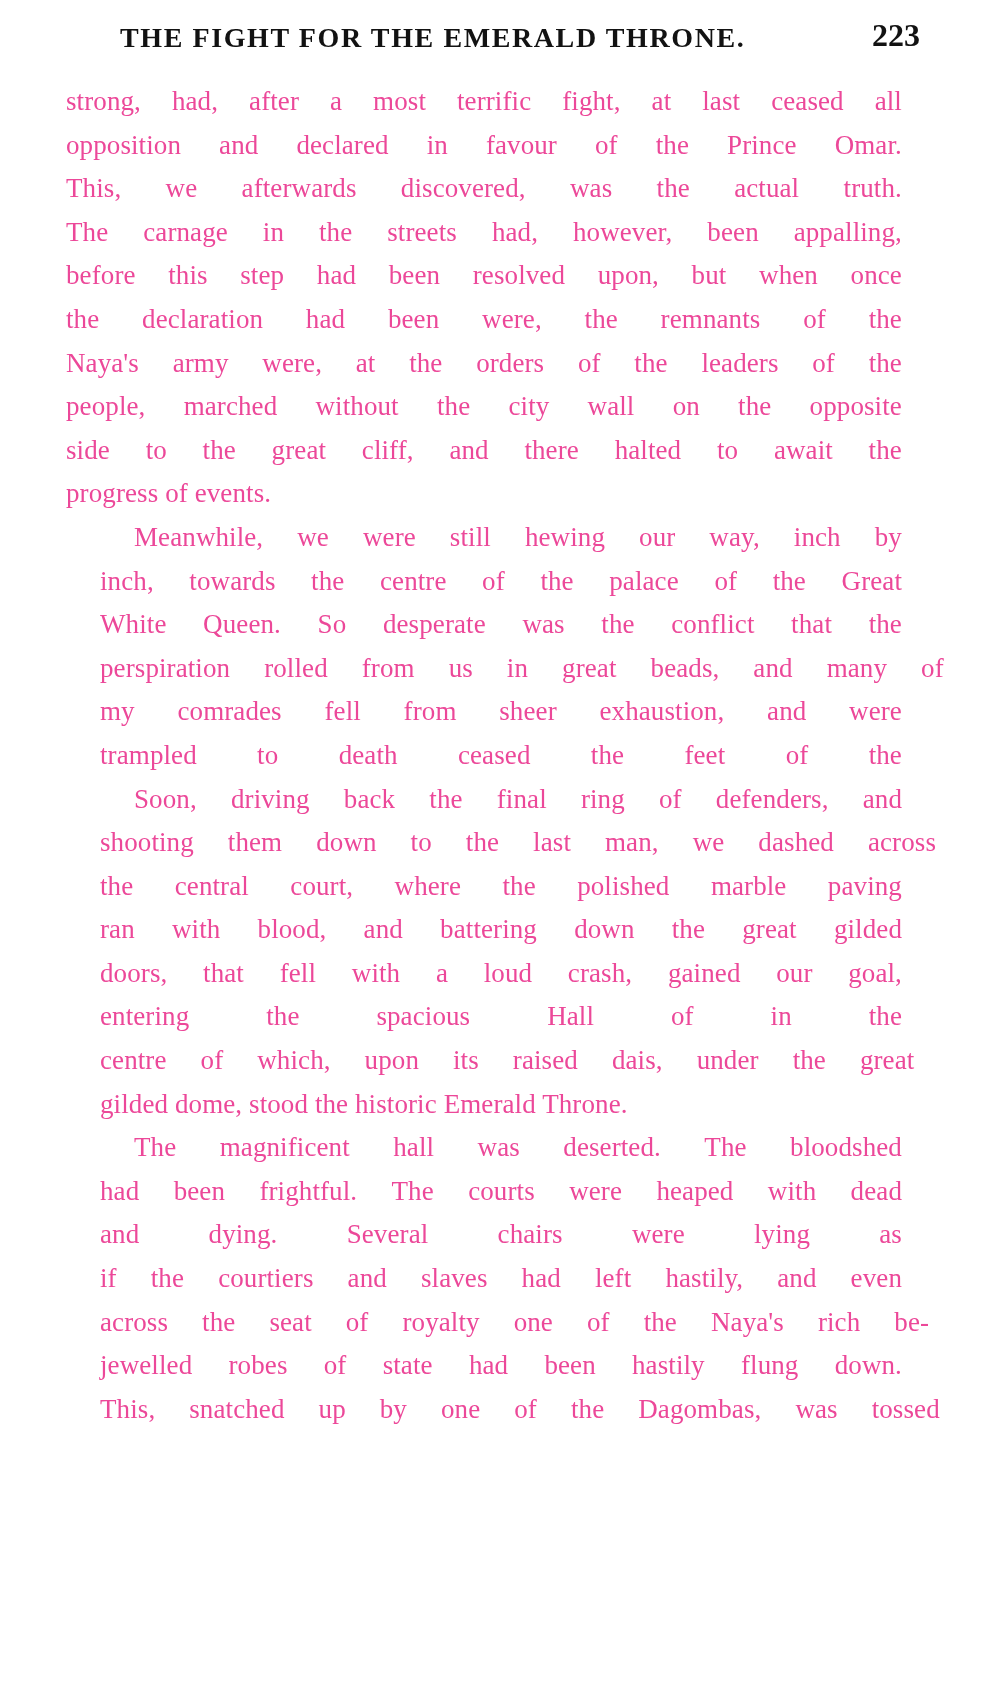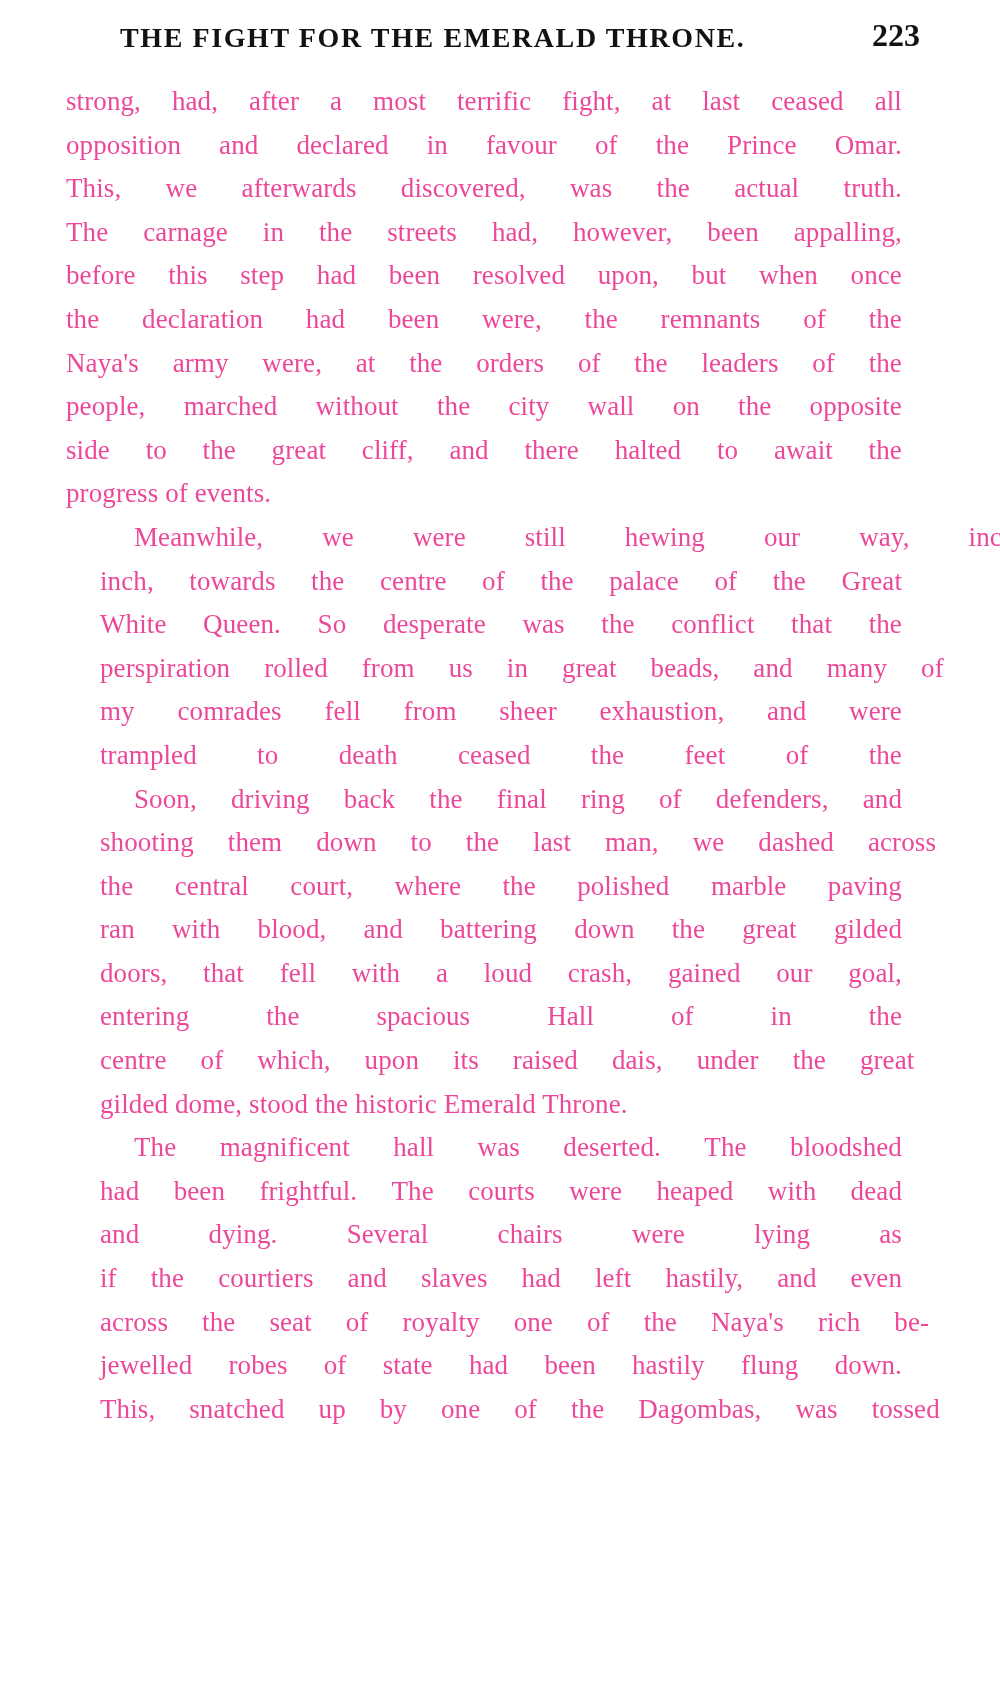--- a/index.html
+++ b/index.html
@@ -188,21 +188,21 @@
           <span class="w">and</span>
           <span class="w">there</span>
           <span class="w">halted</span>
           <span class="w">to</span>
           <span class="w">await</span>
           <span class="w">the</span>
         </span>
         <span class="line">progress of events.</span>
       </p>
       <p class="para indent">
-        <span class="line just" style="padding-left: 34px; gap: 25px;">
+        <span class="line just" style="padding-left: 34px;">
           <span class="w">Meanwhile,</span>
           <span class="w">we</span>
           <span class="w">were</span>
           <span class="w">still</span>
           <span class="w">hewing</span>
           <span class="w">our</span>
           <span class="w">way,</span>
           <span class="w">inch</span>
           <span class="w">by</span>
         </span>

